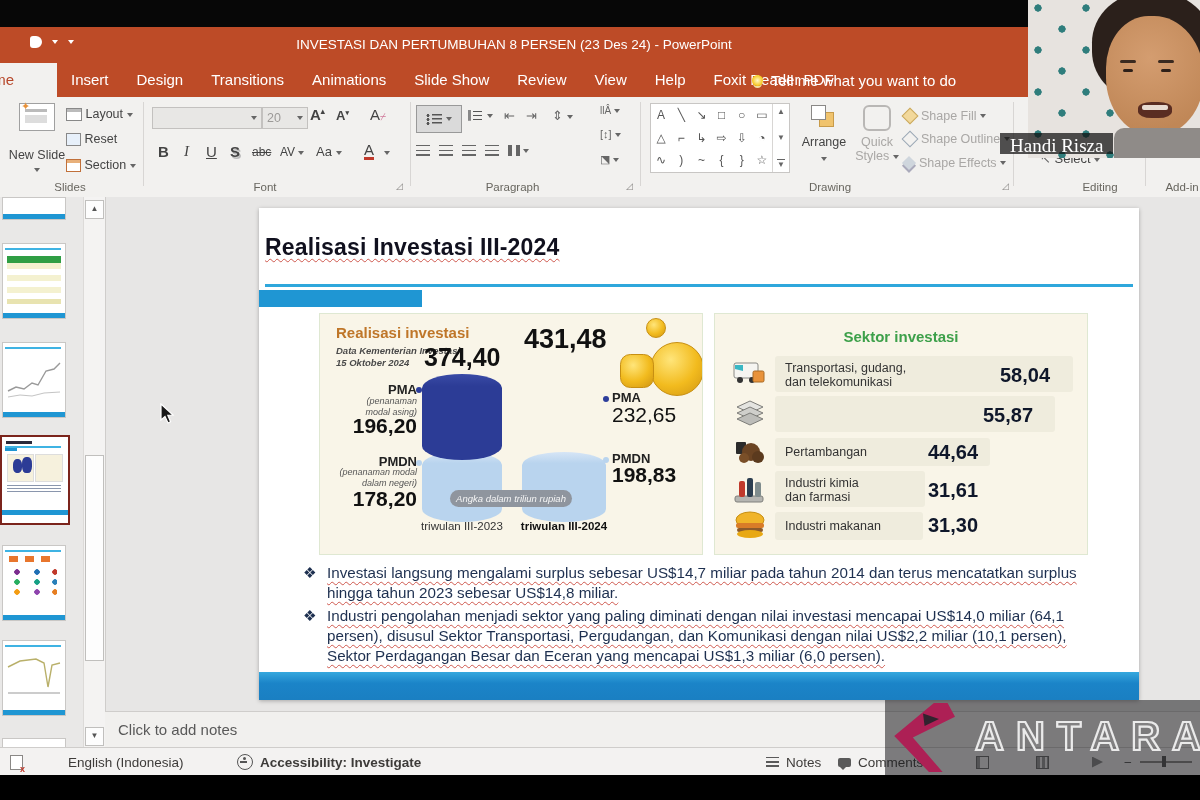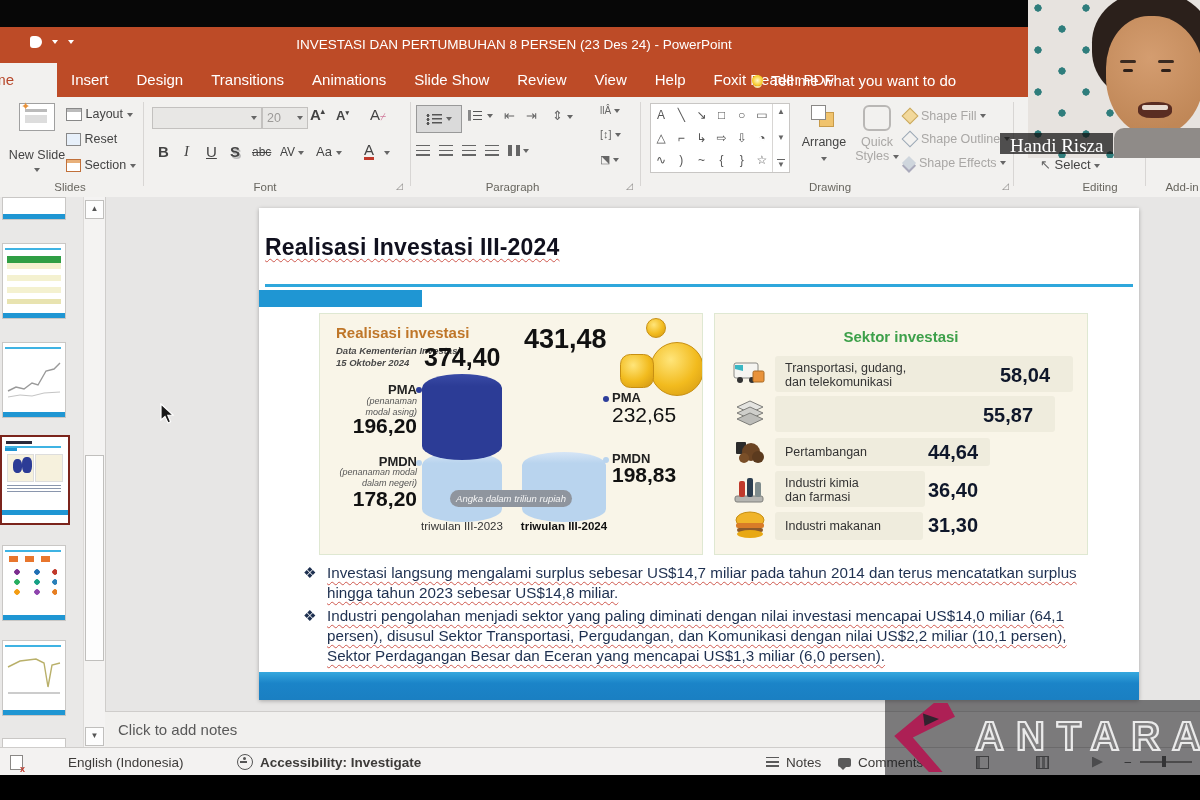--- a/index.html
+++ b/index.html
@@ -316,21 +316,21 @@
       <span>Shape Outline</span>&nbsp;<span class="dd"></span>
     </div>
     <div class="ab shape-row gray" style="left:904px;top:59px;">
       <span class="sf-icon" style="background:#cfd6dd;box-shadow:2px 2px 0 #aab;"></span>
       <span>Shape Effects</span>&nbsp;<span class="dd"></span>
     </div>
     <div class="ab glabel" style="left:770px;width:120px;">Drawing</div>
     <div class="ab launcher" style="left:1002px;">◿</div>
     <div class="ab rsep" style="left:1013px;"></div>
 
-    <div class="ab rbtn" style="left:1040px;top:60px;font-size:13px;">
+    <div class="ab rbtn" style="left:1040px;top:54px;font-size:13px;">
       <span style="color:#666;">↖</span>
       <span>Select</span> <span class="dd"></span>
     </div>
     <div class="ab glabel" style="left:1040px;width:120px;">Editing</div>
     <div class="ab rsep" style="left:1145px;"></div>
     <div class="ab glabel" style="left:1152px;width:60px;">Add-in</div>
   </div>
 
   <div class="ab thumbpane">
     <div class="ab thumb" style="top:0;height:21px;">
@@ -479,21 +479,21 @@
 
         <div class="ab sec-bar" style="left:60px;top:157px;width:150px;height:36px;"></div>
         <svg class="ab" style="left:16px;top:158px;" width="38" height="34" viewBox="0 0 38 34">
           <rect x="4" y="24" width="28" height="6" rx="2" fill="#b5b5b1" stroke="#80807c"></rect>
           <rect x="8" y="9" width="6" height="16" rx="2" fill="#c0392b"></rect>
           <rect x="16" y="6" width="6" height="19" rx="2" fill="#2c3e50"></rect>
           <rect x="24" y="10" width="6" height="15" rx="2" fill="#7f8c8d"></rect>
         </svg>
         <div class="ab sec-label pre" style="left:70px;top:162px;">Industri kimia
 dan farmasi</div>
-        <div class="ab sec-value" style="left:213px;top:165px;">36,40</div>
+        <div class="ab sec-value" style="left:213px;top:165px;">31,61</div>
 
         <div class="ab sec-bar" style="left:60px;top:198px;width:148px;height:28px;"></div>
         <svg class="ab" style="left:16px;top:194px;" width="38" height="34" viewBox="0 0 38 34">
           <ellipse cx="19" cy="12" rx="14" ry="8" fill="#f0b429" stroke="#c78f12"></ellipse>
           <rect x="5" y="15" width="28" height="5" rx="2" fill="#d97c28"></rect>
           <rect x="6" y="20" width="26" height="4" rx="2" fill="#8c5a2b"></rect>
           <ellipse cx="19" cy="26" rx="13" ry="4" fill="#e8a814"></ellipse>
         </svg>
         <div class="ab sec-label" style="left:70px;top:205px;">Industri makanan</div>
         <div class="ab sec-value" style="left:213px;top:200px;">31,30</div>

